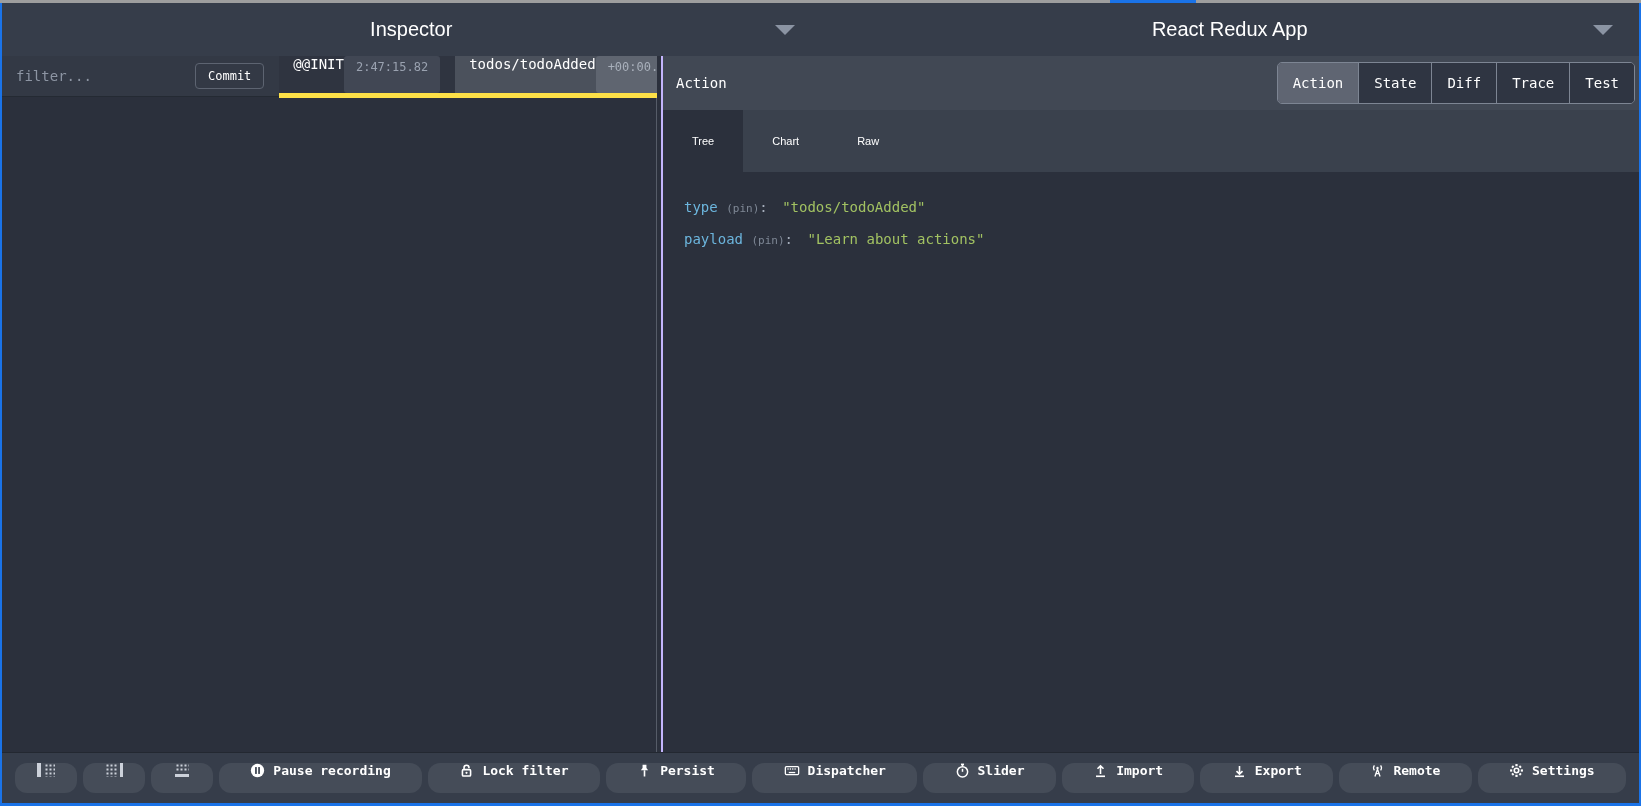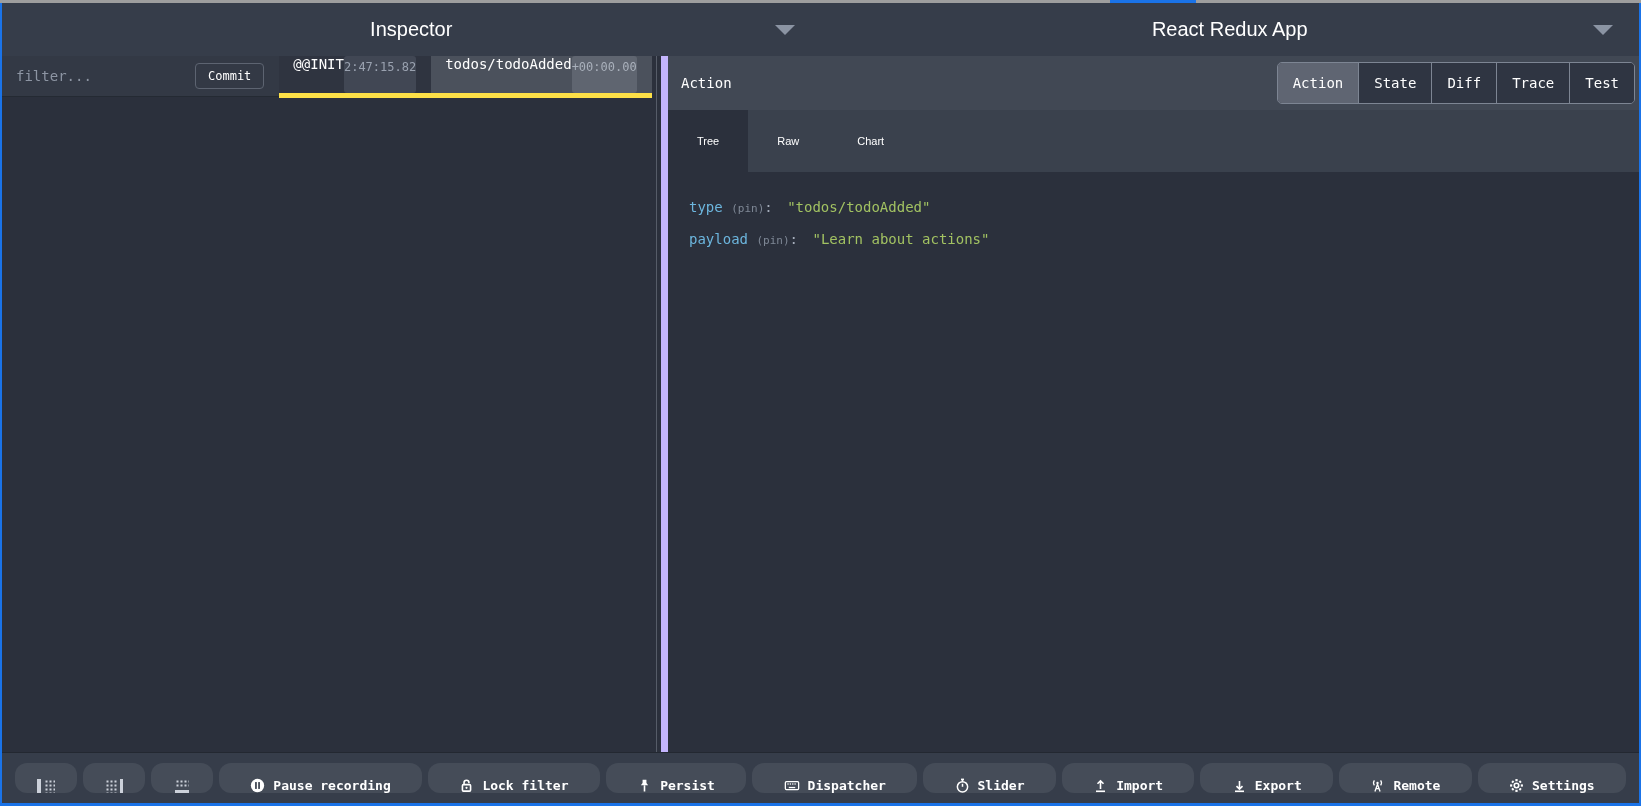--- a/index.html
+++ b/index.html
@@ -28,35 +28,35 @@
   .header{position:absolute;top:3px;left:2px;right:2px;height:53px;background:var(--header-bg);display:flex;z-index:5}
   .header-select{flex:1;position:relative;display:flex;align-items:center;justify-content:center;cursor:pointer}
   .header-title{color:#fff;font-size:20px}
   .arrow-down{position:absolute;right:26px;top:50%;margin-top:-5px;width:0;height:0;
     border-left:10px solid transparent;border-right:10px solid transparent;border-top:10px solid #8b94a3}
 
   
   .main{position:absolute;top:56px;left:2px;right:2px;bottom:54px;display:flex;background:var(--panel-bg)}
   .left-panel{width:655px;border-right:1px solid #565c68;display:flex;}
   .panel-gap{width:4px;background:var(--panel-bg)}
-  .right-panel{flex:1;border-left:7px solid #c4b5fd;display:flex;flex-direction:column;min-width:0}
+  .right-panel{flex:1;border-left:2px solid #c4b5fd;display:flex;flex-direction:column;min-width:0}
 
   
   .filter-row{height:41px;background:var(--filter-row-bg);border-bottom:1px solid #242a33;
     display:flex;align-items:center;flex:none}
   .filter-input{flex:1;min-width:0;background:transparent;border:none;outline:none;color:#dfe3ea;
     font:14px "DejaVu Sans Mono",monospace;padding-left:14px}
   .filter-input::placeholder{color:#8d95a3}
   .commit-btn{margin-right:15px;background:transparent;color:#fff;border:1px solid #5d6471;border-radius:4px;
     font:12px "DejaVu Sans Mono",monospace;padding:5px 12px;cursor:pointer;flex:none}
   .action-row{height:42px;border-bottom:5px solid #fde047;display:flex;
     justify-content:space-between;background:var(--row-bg);cursor:pointer;flex:none}
   .action-row.selected{background:var(--selected-row-bg)}
   .action-name{padding-left:14px;color:#fff;font-size:14px}
-  .badge{margin-right:15px;padding:4px 0;border-radius:3px;font-size:12px;
+  .badge{margin-right:15px;padding:4px 12px;border-radius:3px;font-size:12px;
     background:var(--badge-bg);color:var(--muted-text)}
   .action-row.selected .badge{background:var(--badge-selected-bg);color:#a9b0bb}
   .list-rest{flex:1;background:var(--panel-bg)}
 
   
   .action-bar{height:54px;background:var(--action-bar-bg);position:relative;display:flex;align-items:center;flex:none}
   .panel-title{margin-left:13px;color:#fff;font-size:14px}
   .tab-group{position:absolute;right:4px;top:6px;height:42px;display:flex;
     border:1px solid #7d8593;border-radius:5px;overflow:hidden}
   .tab{display:flex;align-items:center;padding:0 15px;font-size:14px;color:#fff;
@@ -72,21 +72,21 @@
   .tree-row{line-height:31px;white-space:nowrap}
   .tree-key{color:var(--key-blue);cursor:pointer}
   .tree-pin{color:#7f8896;font-size:11px;cursor:pointer}
   .tree-colon{color:#a5adbb;margin-right:6px}
   .tree-value{color:var(--value-green)}
 
   
   .toolbar{position:absolute;left:2px;right:2px;bottom:3px;height:51px;background:var(--toolbar-bg);
     border-top:1px solid #232831;display:flex;align-items:center;gap:6px;padding:0 13px;z-index:5}
   .tb-btn{height:30px;background:var(--toolbar-button-bg);border:none;border-radius:12px;color:#fff;
-    display:flex;align-items:flex-end;justify-content:center;gap:8px;cursor:pointer;
+    display:flex;align-items:flex-start;justify-content:center;gap:8px;cursor:pointer;
     font:bold 13px "DejaVu Sans Mono",monospace}
   .tb-icon-btn{width:62px;flex:none}
   .tb-label-btn{flex:1 1 auto;padding:0 10px;white-space:nowrap}
   .btn-icon{flex:none;display:block}
 
   
   .dock-icon{position:relative;width:18px;height:14px}
   .dock-dots{position:absolute;background-image:radial-gradient(circle,#ccd1da 1.05px,transparent 1.35px);
     background-size:4px 4px;background-position:.5px .5px}
   .dock-bar{position:absolute;background:#ccd1da}
@@ -143,22 +143,22 @@
       <div class="tab-group">
         <div class="tab selected">Action</div>
         <div class="tab">State</div>
         <div class="tab">Diff</div>
         <div class="tab">Trace</div>
         <div class="tab">Test</div>
       </div>
     </div>
     <div class="subtab-bar">
       <div class="subtab selected">Tree</div>
+      <div class="subtab">Chart</div>
       <div class="subtab">Raw</div>
-      <div class="subtab">Chart</div>
     </div>
     <div class="tree">
       <div class="tree-row">
         <span class="tree-key">type</span>
         <span class="tree-pin">(pin)</span><span class="tree-colon">:</span>
         <span class="tree-value">"todos/todoAdded"</span>
       </div>
       <div class="tree-row">
         <span class="tree-key">payload</span>
         <span class="tree-pin">(pin)</span><span class="tree-colon">:</span>

